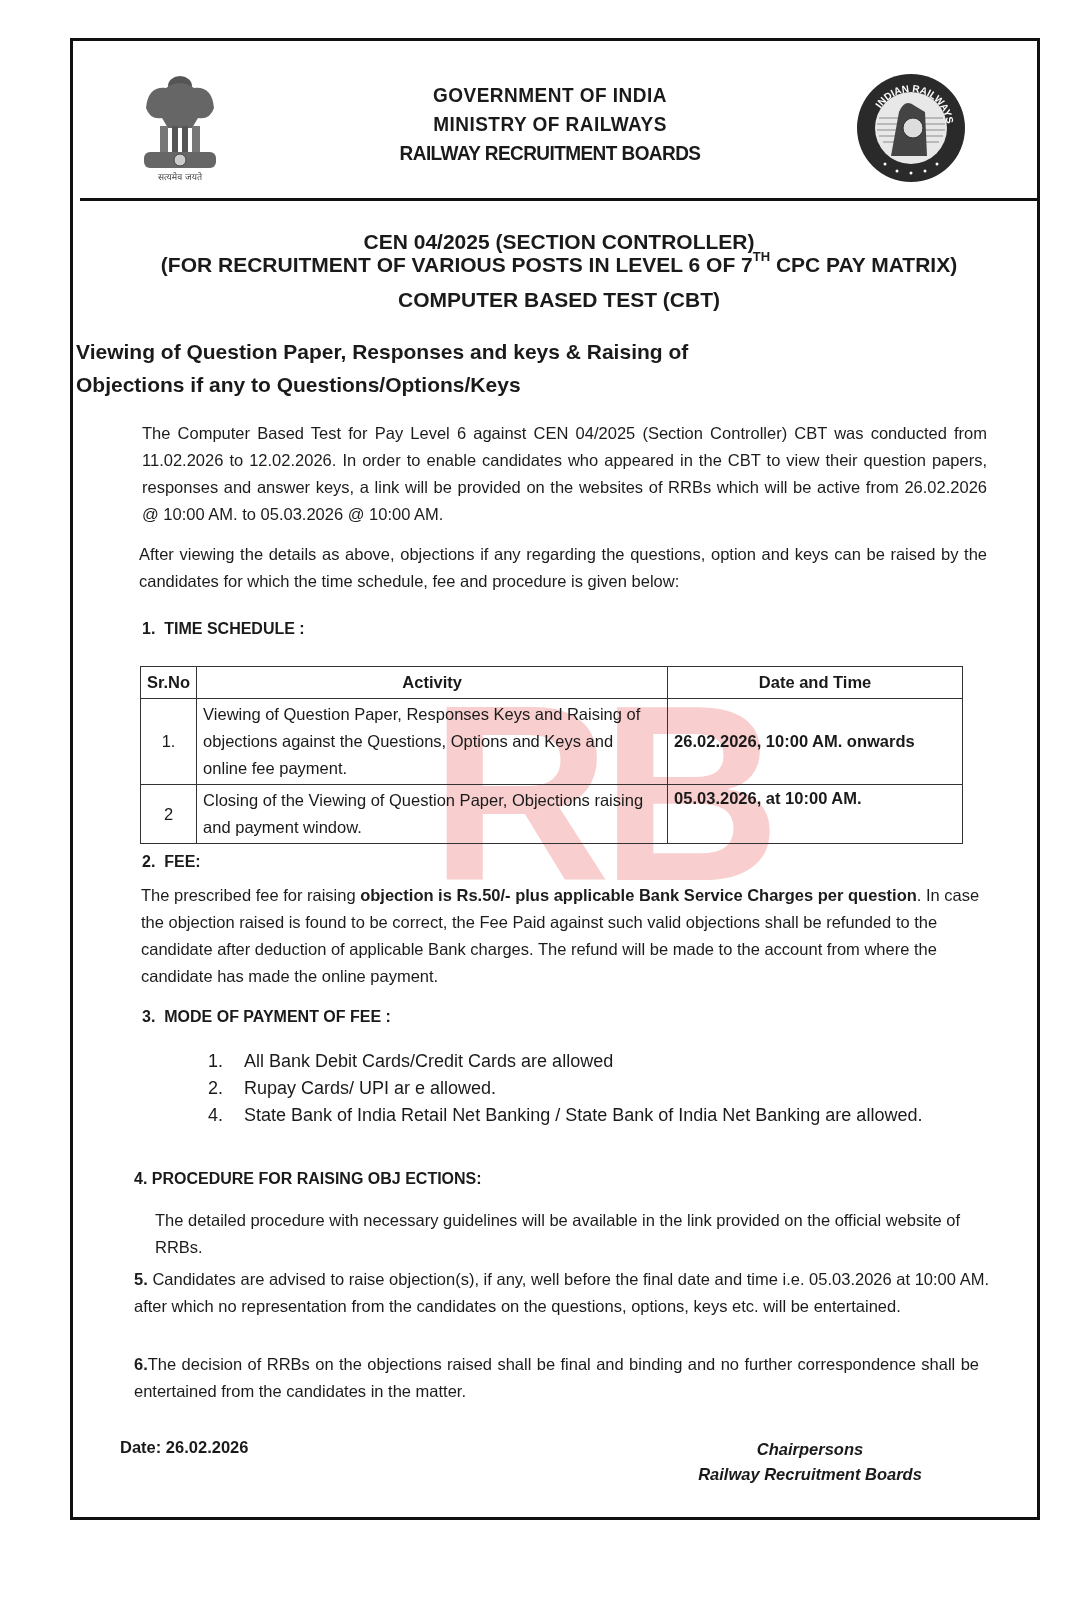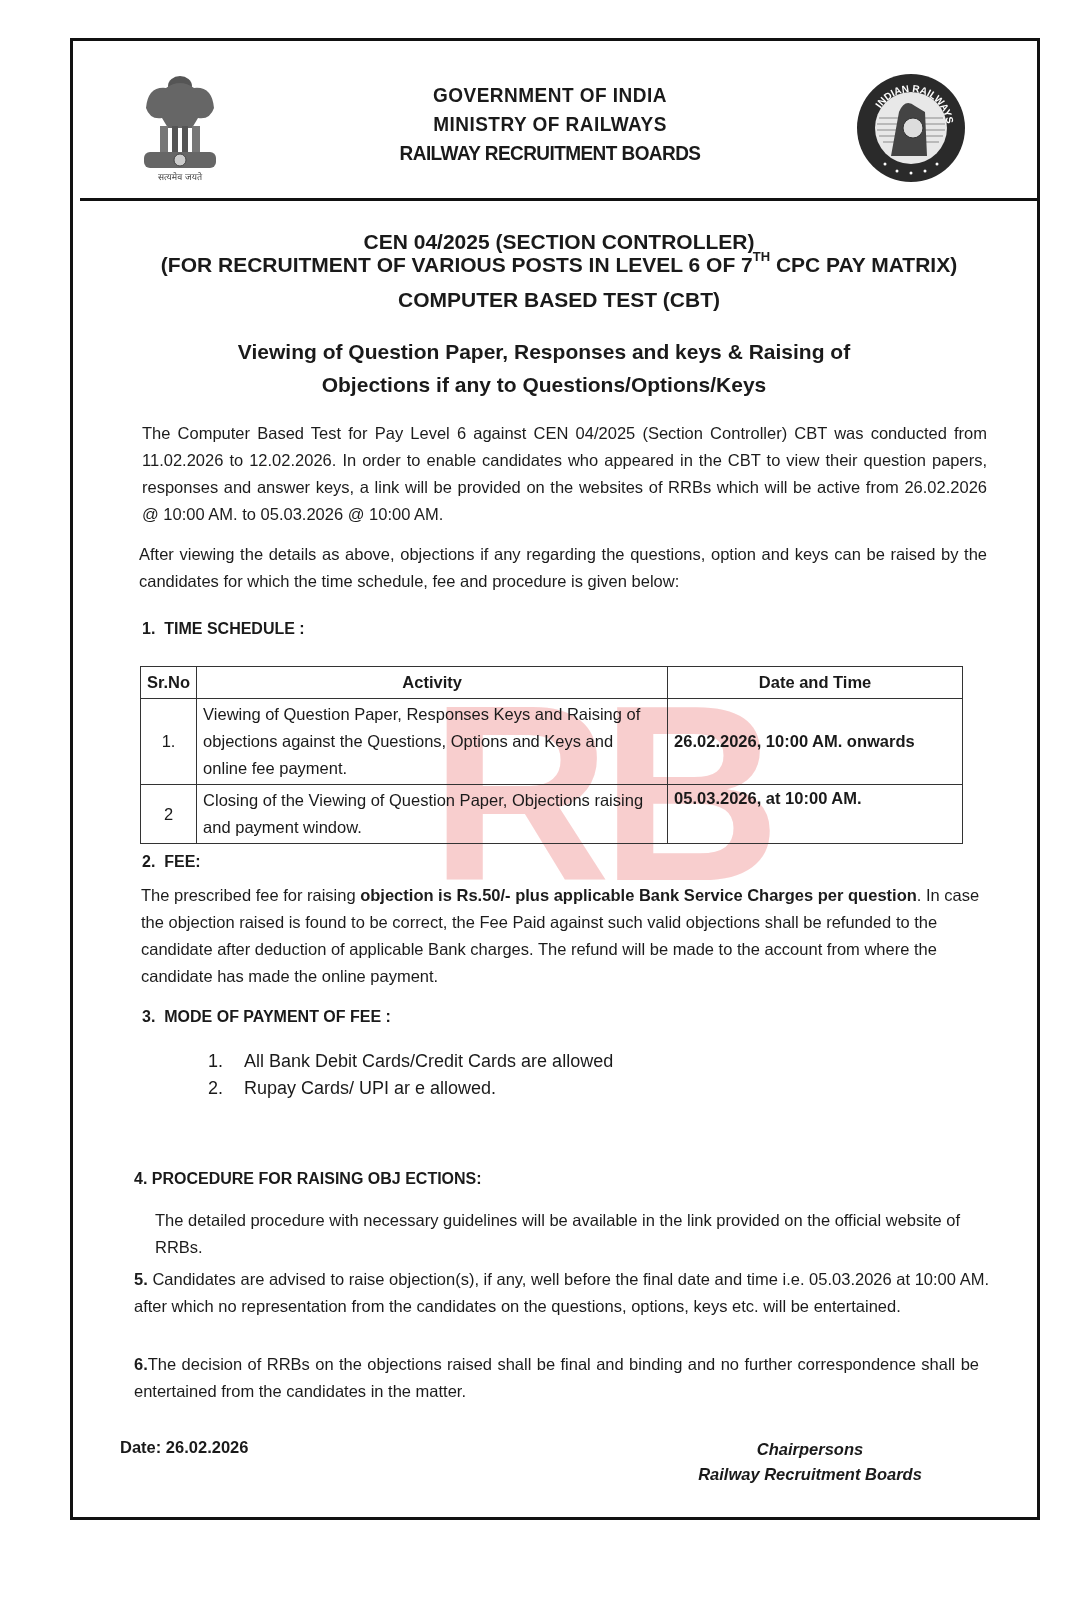--- a/index.html
+++ b/index.html
@@ -10,21 +10,21 @@
   .header-rule { position:absolute; left:80px; top:198px; width:958px; height:3px; background:#111; }
   .emblem { position:absolute; left:132px; top:68px; width:96px; height:116px; }
   .ir-logo { position:absolute; left:855px; top:72px; width:112px; height:112px; }
   .hdr { position:absolute; left:300px; width:500px; text-align:center; font-weight:bold;
          font-size:20px; letter-spacing:0.5px; color:#1a1a1a; transform:scaleX(0.95); }
   .h1 { top:84px; } .h2 { top:113px; } .h3 { top:142px; letter-spacing:-0.6px; }
   .title { position:absolute; left:80px; width:958px; text-align:center; font-weight:bold;
            font-size:21px; color:#1a1a1a; }
   .t1 { top:216px;margin-top:14px; } .t2 { top:252px; } .t3 { top:288px; }
   .t2 sup { font-size:13px; position:relative; top:-3px; }
-  .sub { position:absolute; left:65px; width:958px; text-align:center; font-weight:bold;
+  .sub { position:absolute; left:76px; width:958px; text-align:left; font-weight:bold;
          font-size:21px; color:#1a1a1a; }
   .s1 { top:340px; } .s2 { top:373px; }
   .para { position:absolute; font-size:16.5px; line-height:27px; text-align:justify; color:#1c1c1c; }
   .p1 { left:142px; top:420px; width:845px; }
   .p2 { left:139px; top:541px; width:848px; }
   .sec { position:absolute; font-weight:bold; font-size:16px; color:#1a1a1a; }
   .sec .u { text-decoration-thickness:2px; }
   .watermark { position:absolute; left:430px; top:669px; font-size:250px; font-weight:bold;
                color:#f7c6c6; letter-spacing:-10px; line-height:1; z-index:0; opacity:0.85; }
   table.sched { position:absolute; left:140px; top:666px; width:823px; border-collapse:collapse;
@@ -130,20 +130,21 @@
 <div class="para" style="left:141px; top:882px; width:848px; text-align:left;">
   <span>The prescribed fee for raising </span><b>objection is Rs.50/- plus applicable Bank Service Charges per question</b><span>. In case the objection raised is found to be correct, the Fee Paid against such valid objections shall be refunded to the candidate after deduction of applicable Bank charges. The refund will be made to the account from where the candidate has made the online payment.</span>
 </div>
 
 <div class="sec" style="left:142px; top:1008px;">
   <span>3.</span>&nbsp;&nbsp;<span class="u">MODE OF PAYMENT OF FEE :</span>
 </div>
 <ul class="list">
   <li><span class="n">1.</span><span>All Bank Debit Cards/Credit Cards are allowed</span></li>
   <li><span class="n">2.</span><span>Rupay Cards/ UPI ar e allowed.</span></li>
+  <li><span class="n">4.</span><span>State Bank of India Retail Net Banking / State Bank of India Net Banking are allowed.</span></li>
 </ul>
 
 <div class="sec" style="left:134px; top:1170px;">
   <span>4.</span> <span class="u">PROCEDURE FOR RAISING OBJ ECTIONS:</span>
 </div>
 <div class="para" style="left:155px; top:1207px; width:830px; text-align:left;">The detailed procedure with necessary guidelines will be available in the link provided on the official website of RRBs.</div>
 
 <div class="para" style="left:134px; top:1266px; width:855px;">
   <span class="numb">5.</span> <span>Candidates are advised to raise objection(s), if any, well before the final date and time i.e. 05.03.2026 at 10:00 AM. after which no representation from the candidates on the questions, options, keys etc. will be entertained.</span>
 </div>

